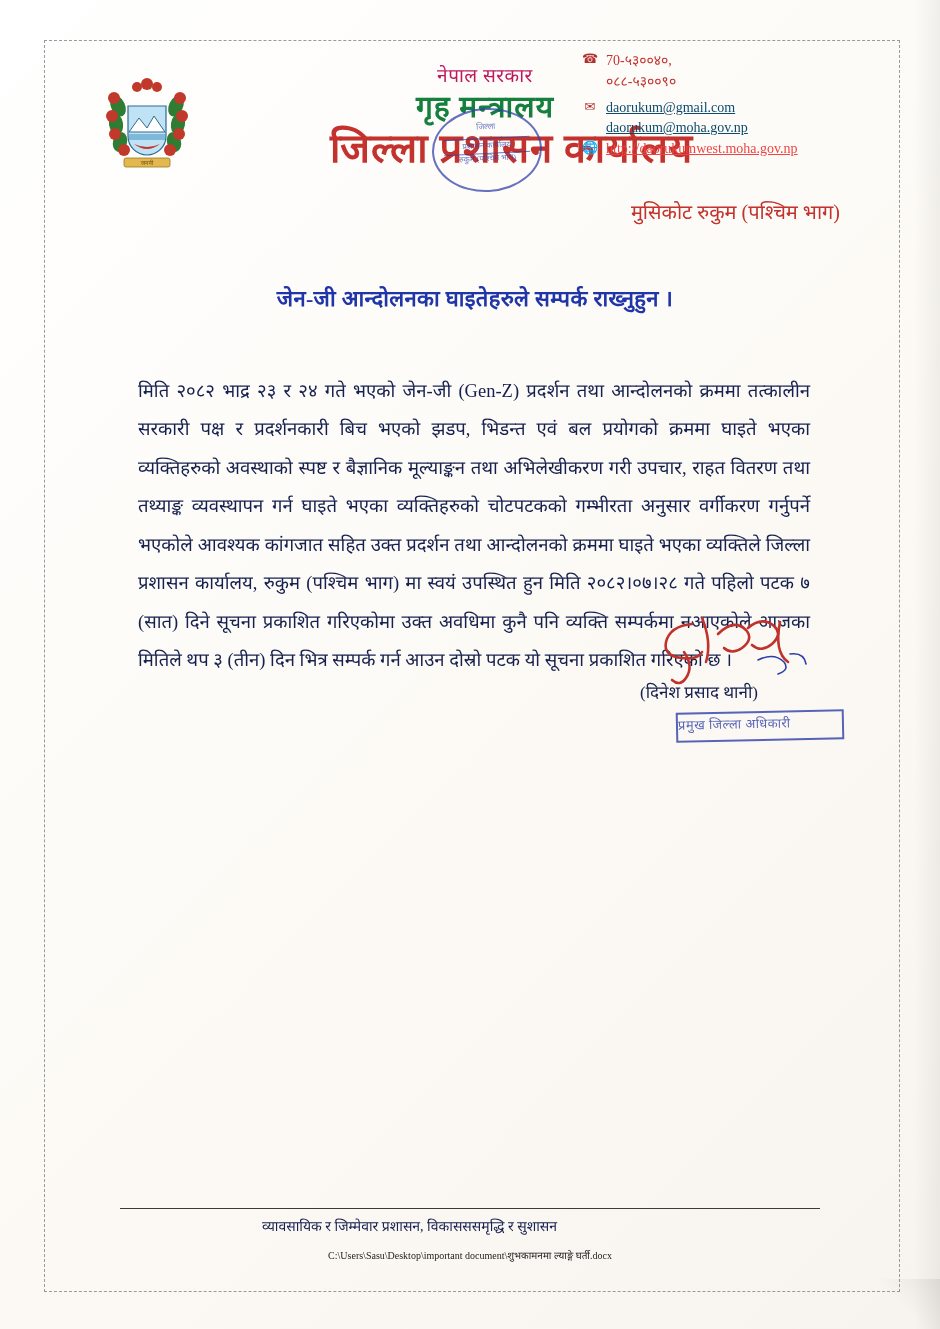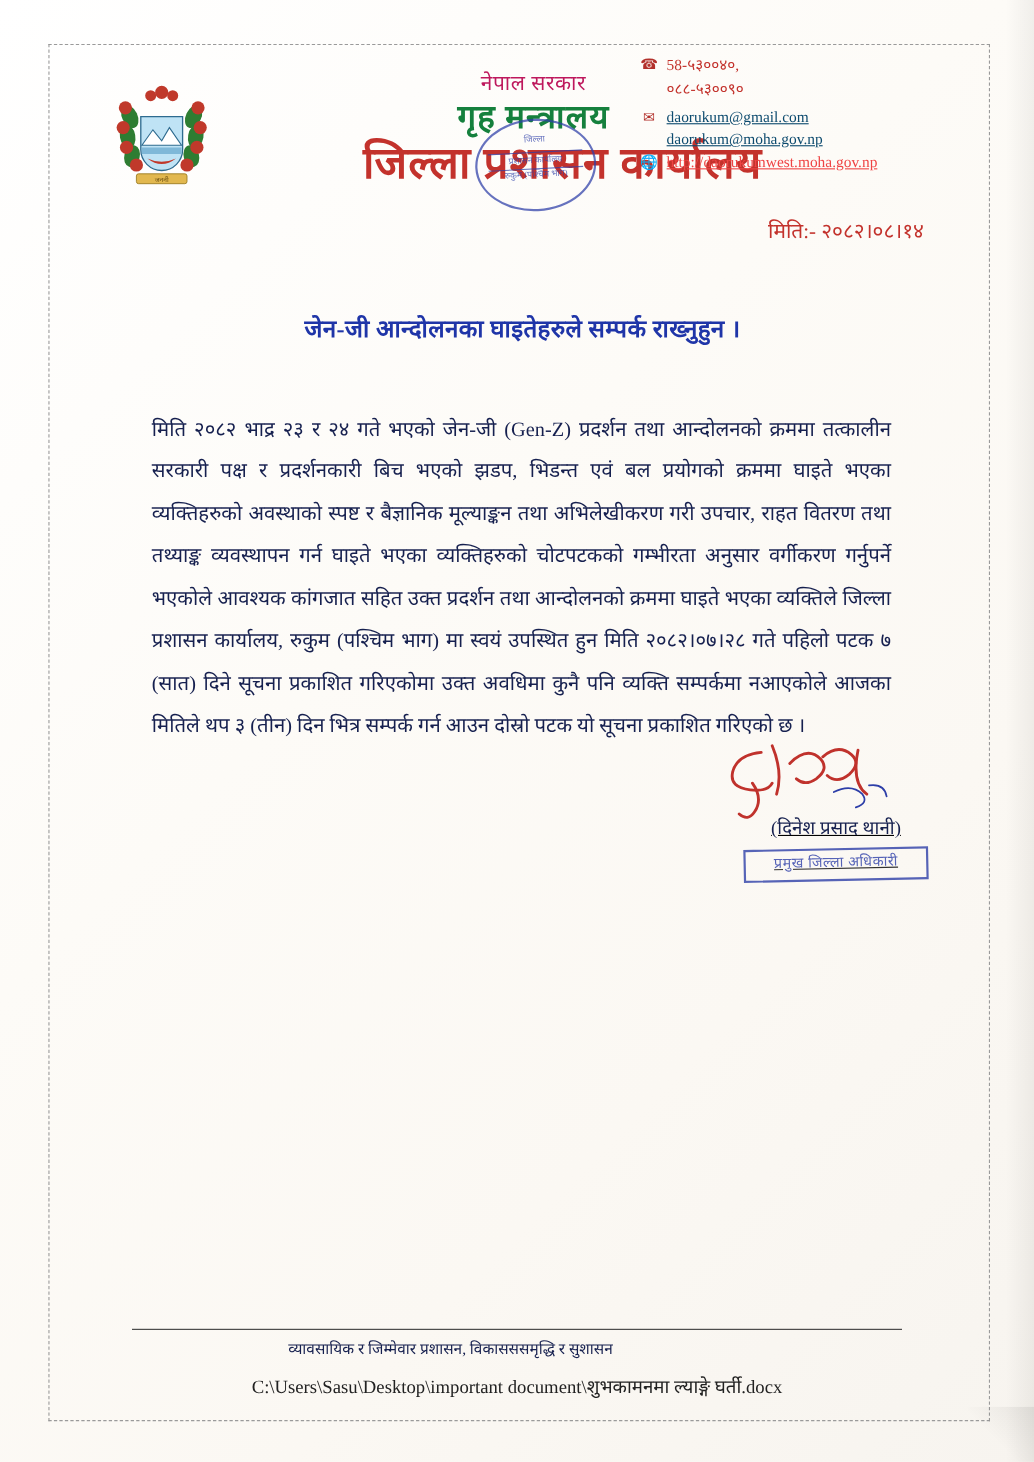--- a/index.html
+++ b/index.html
@@ -171,24 +171,22 @@
     line-height: 2.08;
     color: #16204f;
     text-align: justify;
     text-justify: inter-word;
   }
 
   
   .sign-wrap {
     position: absolute;
     left: 640px;
-    top: 668px;
+    top: 608px;
     width: 240px;
-    text-align: center;
-    text-decoration: underline;
   }
   .sig-svg { display:block; }
   .sig-name {
     color: #16204f;
     font-size: 17px;
     margin-top: -6px;
   }
   .post-stamp {
     margin: 8px auto 0 auto;
     width: 164px;
@@ -219,21 +217,21 @@
     color: #16204f;
     font-size: 14px;
   }
   .footer-path {
     position: absolute;
     left: 0;
     top: 1248px;
     width: 940px;
     text-align: center;
     color: #222;
-    font-size: 17px;
+    font-size: 10px;
   }
 
   
   .edge-shadow {
     position: absolute;
     right: 0; top: 0;
     width: 26px; height: 100%;
     background: linear-gradient(to right, rgba(0,0,0,0), rgba(0,0,0,0.05));
     pointer-events: none;
   }
@@ -297,42 +295,39 @@
   <div class="stamp">
     <div>जिल्ला</div>
     <div class="inner">प्रशासन कार्यालय</div>
     <div>रुकुम (पश्चिम भाग)</div>
   </div>
 
   <div class="contacts">
     <div class="row">
       <span class="ico">☎</span>
       <span class="phones">
-        <span>58-५३००४०,</span><br>
+        <span>70-५३००४०,</span><br>
         <span>०८८-५३००९०</span>
       </span>
     </div>
     <div class="row" style="margin-top:6px;">
       <span class="ico">✉</span>
       <span class="mail">daorukum@gmail.com</span>
     </div>
     <div class="row" style="padding-left:24px;">
       <span class="mail">daorukum@moha.gov.np</span>
     </div>
     <div class="row">
       <span class="ico">🌐</span>
       <span class="url">http://daorukumwest.moha.gov.np</span>
     </div>
   </div>
 
   <div class="place">
-    <div class="date-line">
-      <span>मिति:-</span>
-      <span>२०८२।०८।१४</span>
-    </div>
+    <div>मुसिकोट रुकुम (पश्चिम भाग)</div>
   </div>
 
   <div class="subject">जेन-जी आन्दोलनका घाइतेहरुले सम्पर्क राख्नुहुन ।</div>
 
   <div class="body-text">मिति २०८२ भाद्र २३ र २४ गते भएको जेन-जी (Gen-Z) प्रदर्शन तथा आन्दोलनको क्रममा तत्कालीन सरकारी पक्ष र प्रदर्शनकारी बिच भएको झडप, भिडन्त एवं बल प्रयोगको क्रममा घाइते भएका व्यक्तिहरुको अवस्थाको स्पष्ट र बैज्ञानिक मूल्याङ्कन तथा अभिलेखीकरण गरी उपचार, राहत वितरण तथा तथ्याङ्क व्यवस्थापन गर्न घाइते भएका व्यक्तिहरुको चोटपटकको गम्भीरता अनुसार वर्गीकरण गर्नुपर्ने भएकोले आवश्यक कांगजात सहित उक्त प्रदर्शन तथा आन्दोलनको क्रममा घाइते भएका व्यक्तिले जिल्ला प्रशासन कार्यालय, रुकुम (पश्चिम भाग) मा स्वयं उपस्थित हुन मिति २०८२।०७।२८ गते पहिलो पटक ७ (सात) दिने सूचना प्रकाशित गरिएकोमा उक्त अवधिमा कुनै पनि व्यक्ति सम्पर्कमा नआएकोले आजका मितिले थप ३ (तीन) दिन भित्र सम्पर्क गर्न आउन दोस्रो पटक यो सूचना प्रकाशित गरिएको छ ।</div>
 
   <div class="sign-wrap">
     <svg class="sig-svg" width="240" height="78" viewBox="0 0 240 78">
       <g fill="none" stroke="#c0322c" stroke-width="2.6" stroke-linecap="round">
         <path d="M52 16 q-22 2 -26 18 q-3 14 16 16 q16 2 20 -6"></path>

